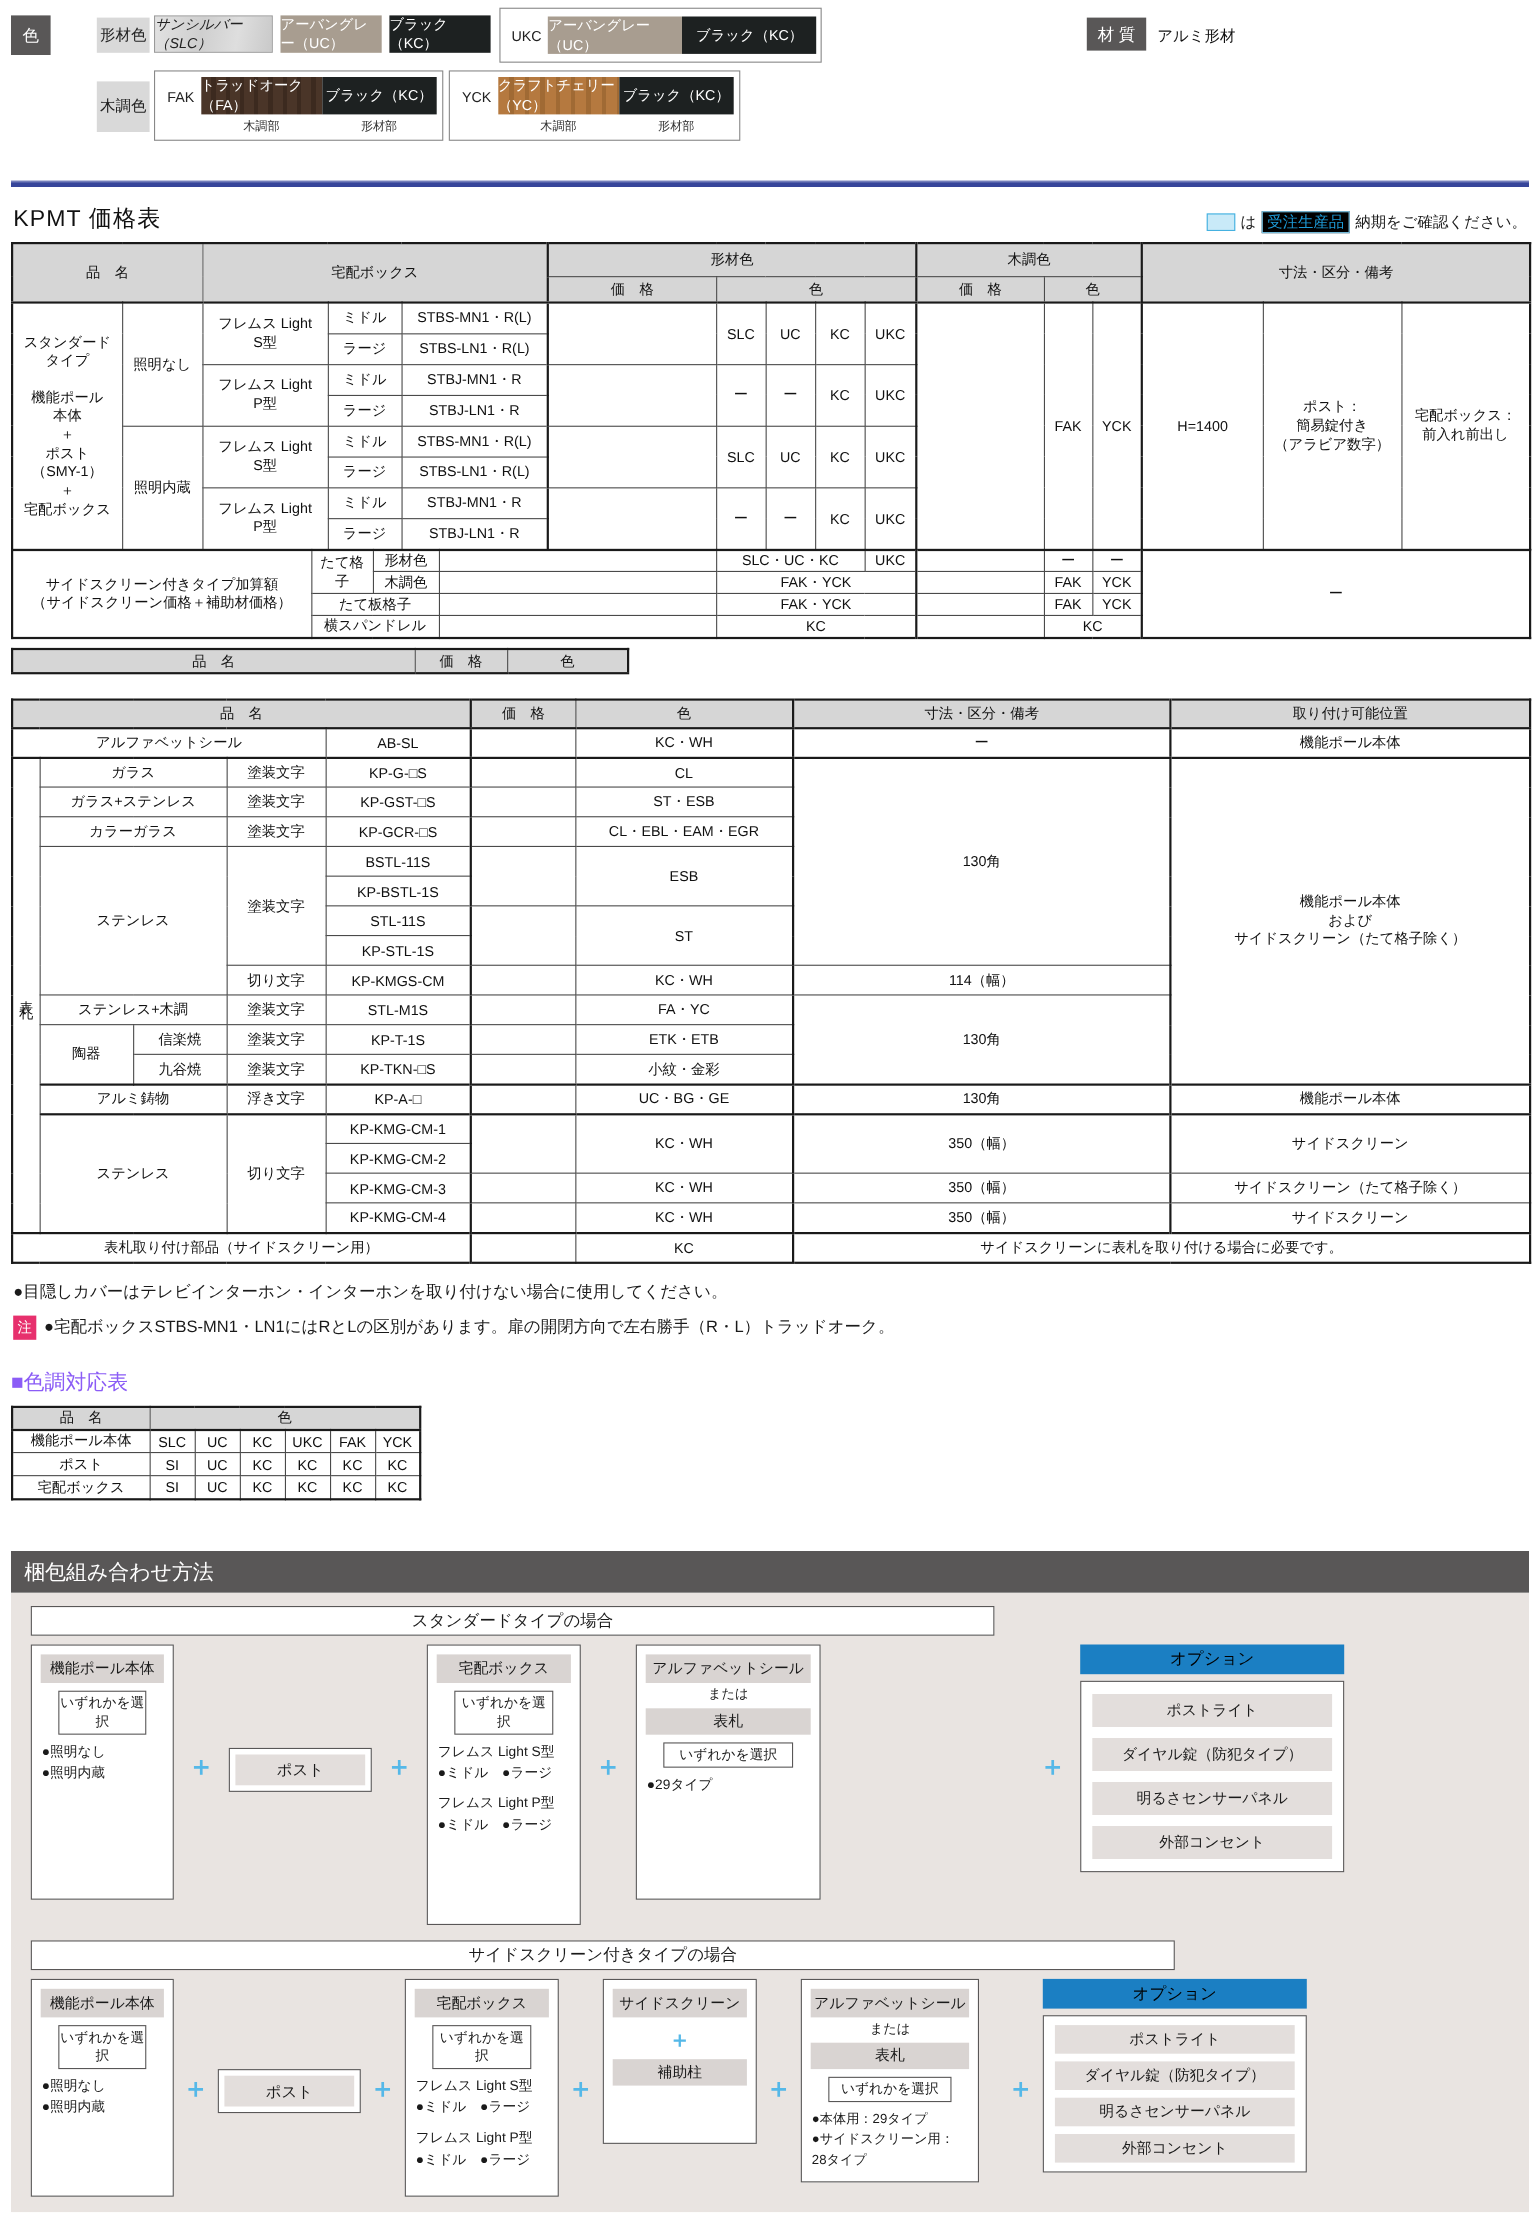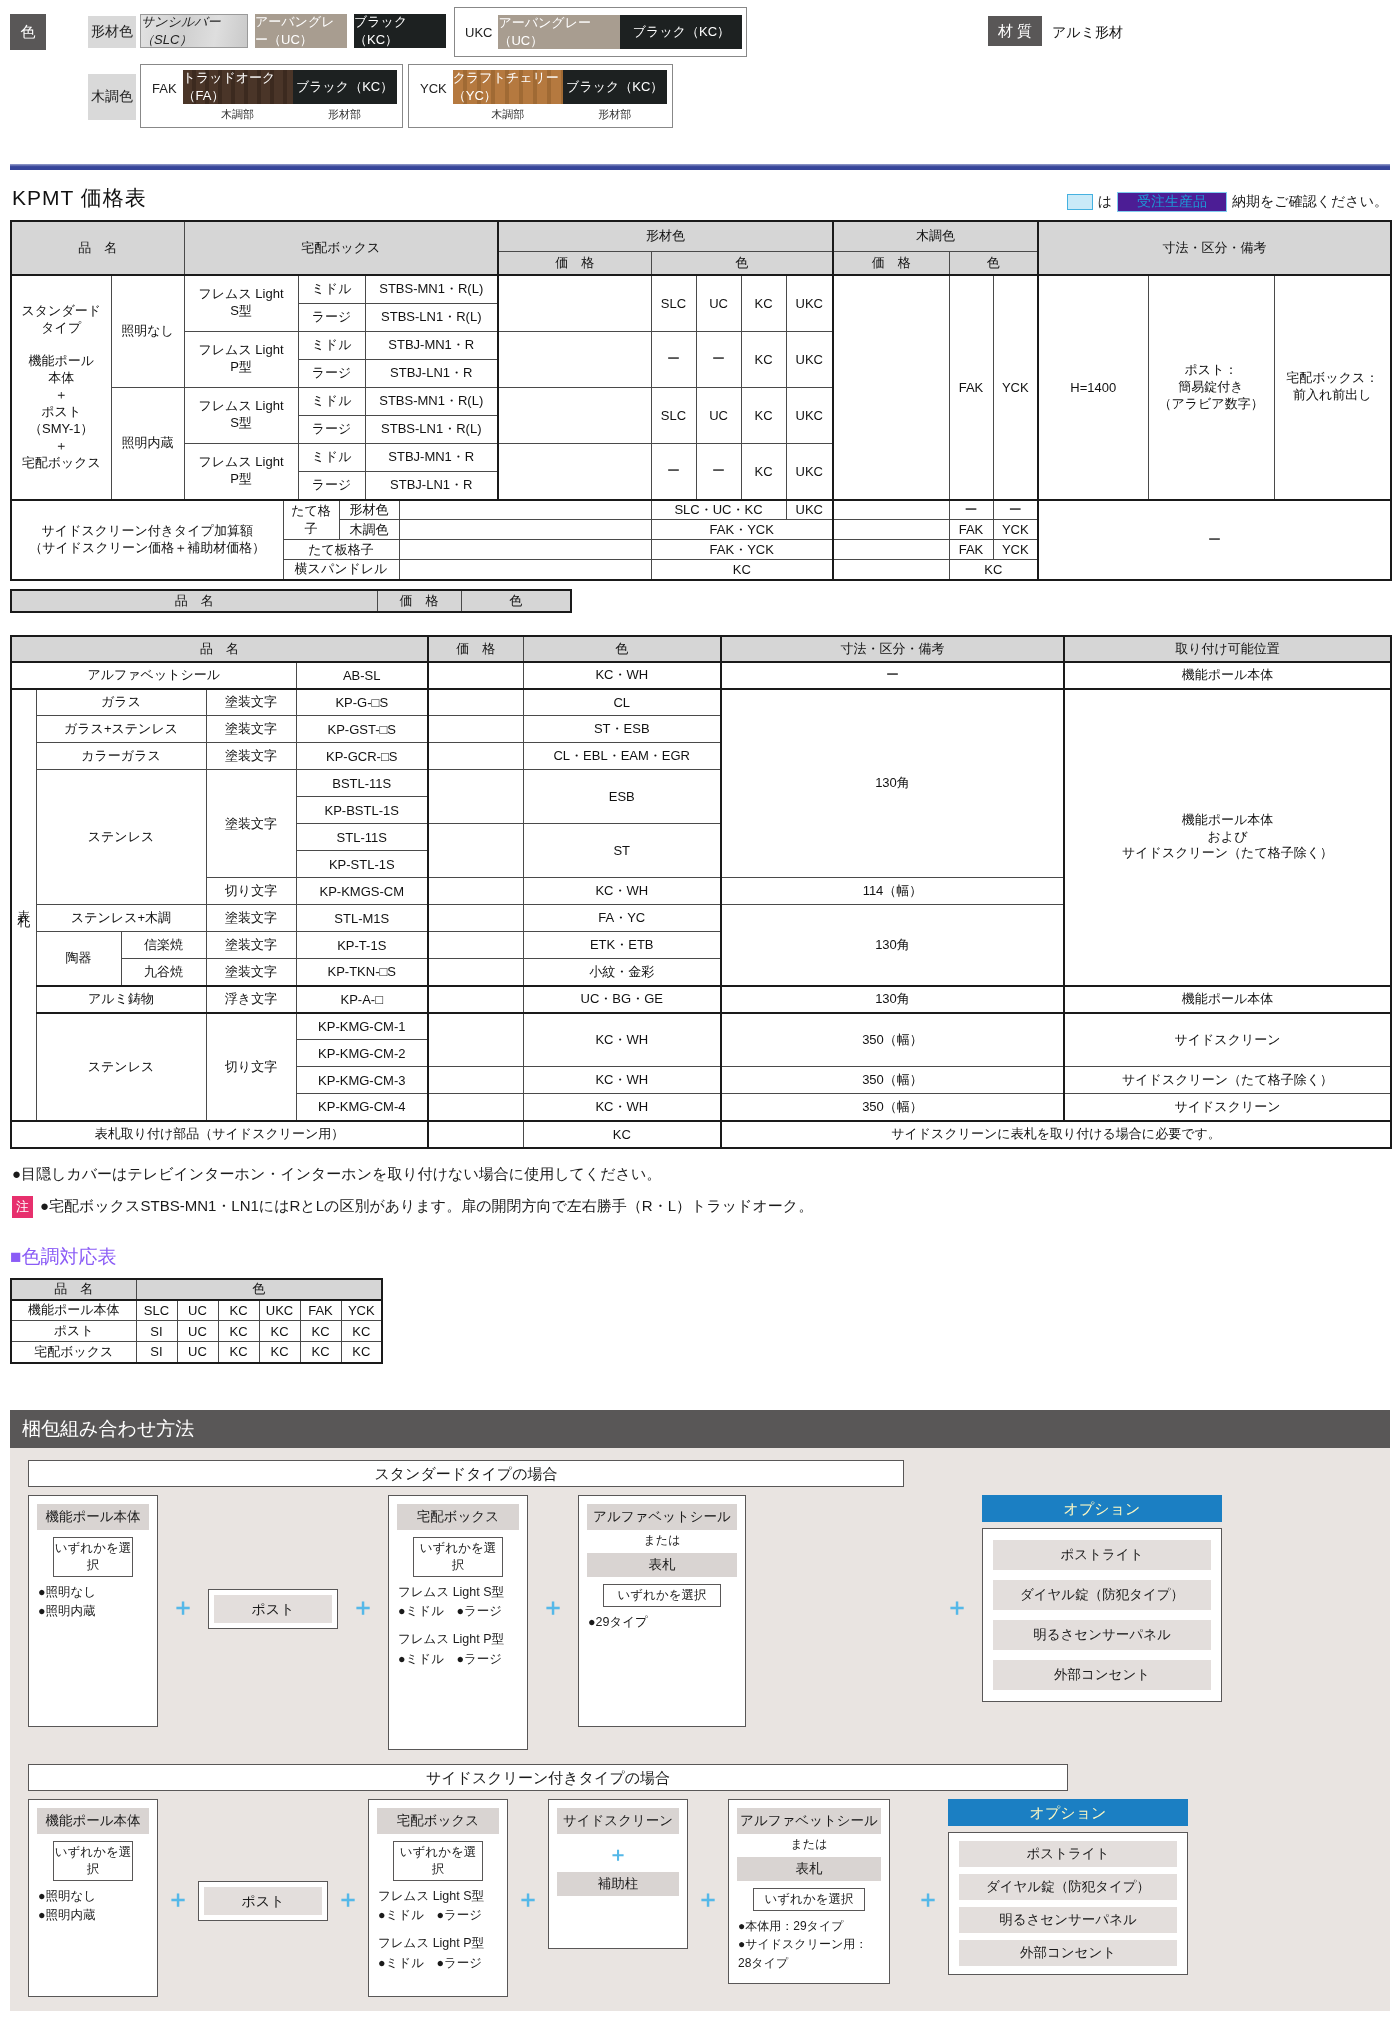--- a/index.html
+++ b/index.html
@@ -26,21 +26,21 @@
   .wood-col { display: flex; flex-direction: column; align-items: center; }
   .cap { font-size: 11px; color: #333; margin-top: 3px; }
   .mat-val { position: absolute; font-size: 14px; color: #111; }
 
   
   .rule { height: 6px; margin: 30px 10px 0; background: linear-gradient(#98a0cc, #36459a 45%, #36459a); }
   .title-row { display: flex; justify-content: space-between; align-items: flex-end; margin: 14px 12px 6px; }
   .page-title { font-size: 21px; color: #111; letter-spacing: 1px; }
   .order-note { font-size: 14px; display: flex; align-items: center; gap: 5px; }
   .order-chip { background: #c9eaf8; border: 1px solid #45b1e0; width: 26px; height: 16px; display: inline-block; }
-  .order-word { background: #4c1d95; color: #1d9ad6; border: 1px solid #7fcdef; padding: 0 19px; }
+  .order-word { background: #000000; color: #1d9ad6; border: 1px solid #7fcdef; padding: 0 4px; }
 
   
   table { border-collapse: collapse; table-layout: fixed; border: 2px solid #1a1a1a; }
   td { border: 1px solid #4a4a4a; text-align: center; padding: 0 2px; overflow: hidden; font-size: 13px; color: #111; }
   .gray { background: #d6d6d6; }
   .ml { white-space: pre-line; line-height: 1.3; }
   .bl2 { border-left-width: 2px; border-left-color: #1a1a1a; }
   .bt2 { border-top-width: 2px; border-top-color: #1a1a1a; }
   .bb2 { border-bottom-width: 2px; border-bottom-color: #1a1a1a; }
 
@@ -81,21 +81,21 @@
   .pk-or { text-align: center; font-size: 12px; }
   .pk-sel { border: 1px solid #595757; margin: 0 24px 6px; text-align: center; font-size: 12.5px; padding: 2px 0; }
   .pk-items { padding: 0 9px; font-size: 12.5px; line-height: 1.55; text-align: left; }
   .pk-items .sp { height: 9px; }
   .plus { color: #55b8e8; font-size: 24px; font-weight: bold; line-height: 1; }
   .plus-mid { margin-top: 100px; }
   .plus-mid2 { margin-top: 88px; }
   .pk-post { background: #fff; border: 1px solid #595757; padding: 5px; width: 130px; }
   .pk-post-in { background: #e3dedc; height: 28px; line-height: 28px; text-align: center; font-size: 14px; }
   .opt-col { width: 240px; }
-  .opt-head { background: #1b7fc3; color: #fef9c3; text-align: center; font-size: 15px; height: 27px; line-height: 27px; }
+  .opt-head { background: #1b7fc3; color: #000000; text-align: center; font-size: 15px; height: 27px; line-height: 27px; }
   .opt-box { background: #fff; border: 1px solid #595757; margin-top: 6px; padding: 11px 10px; display: flex; flex-direction: column; gap: 10px; }
   .opt-item { background: #e3dedc; text-align: center; font-size: 13.5px; height: 30px; line-height: 30px; }
   .scr-plus { color: #55b8e8; font-size: 20px; font-weight: bold; text-align: center; margin: 2px 0; }
 </style>
 </head>
 <body>
 
 <div class="legend">
   <div class="lbl-dark" style="left:0;top:2px;width:36px;height:36px;">色</div>
   <div class="lbl-light" style="left:78px;top:4px;width:48px;height:32px;">形材色</div>

